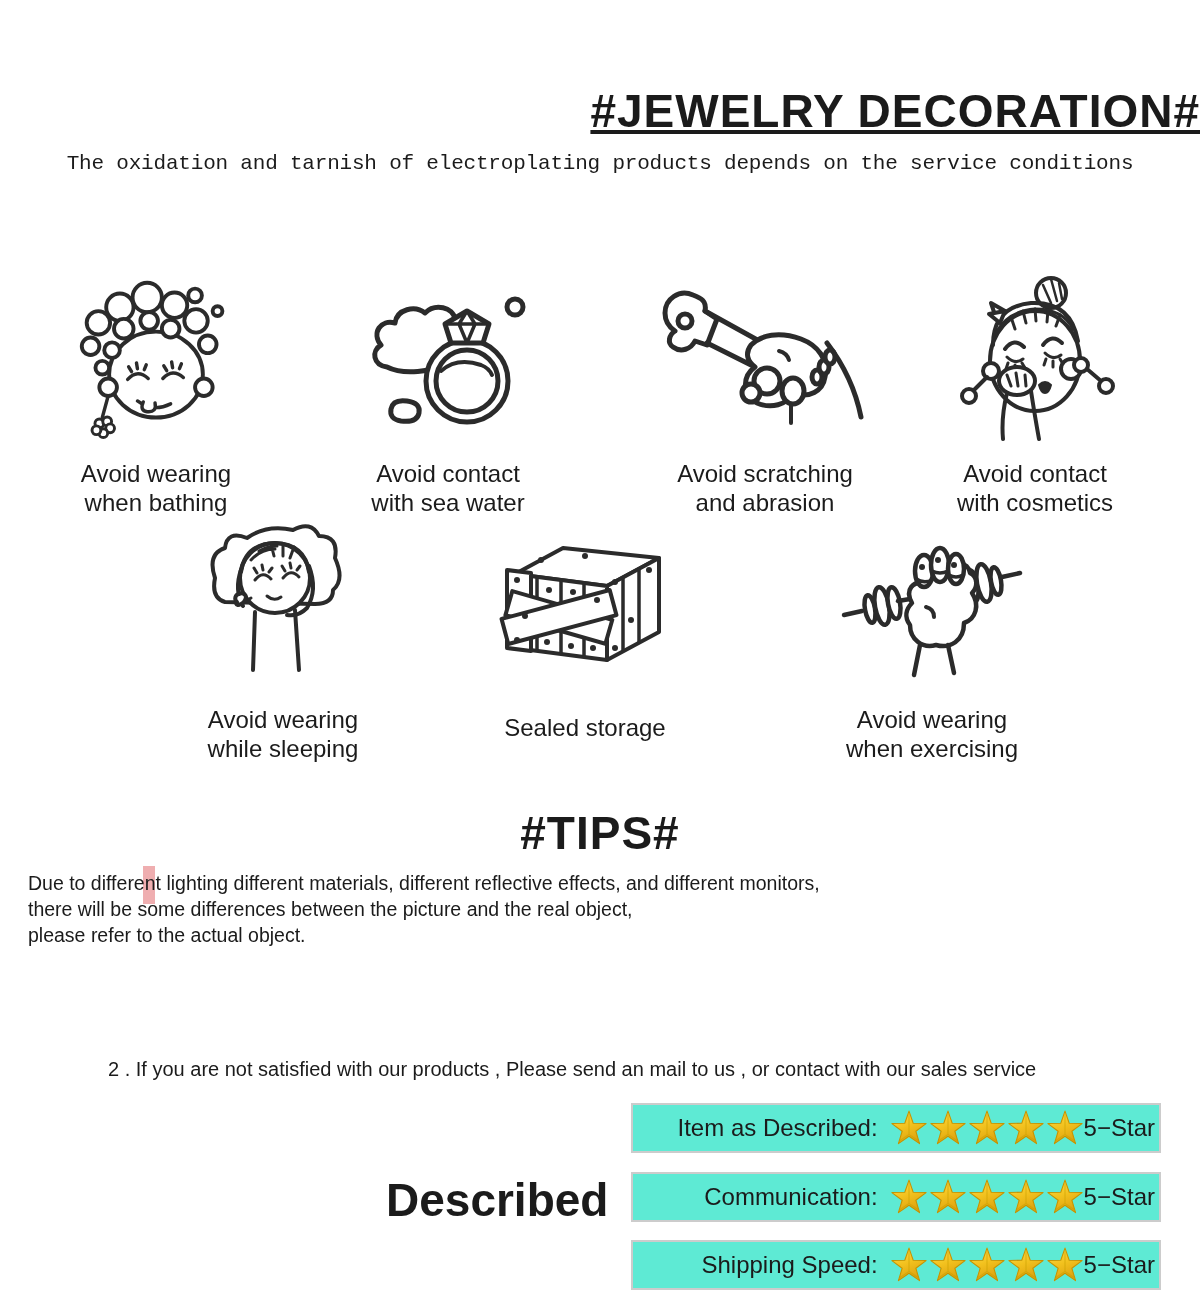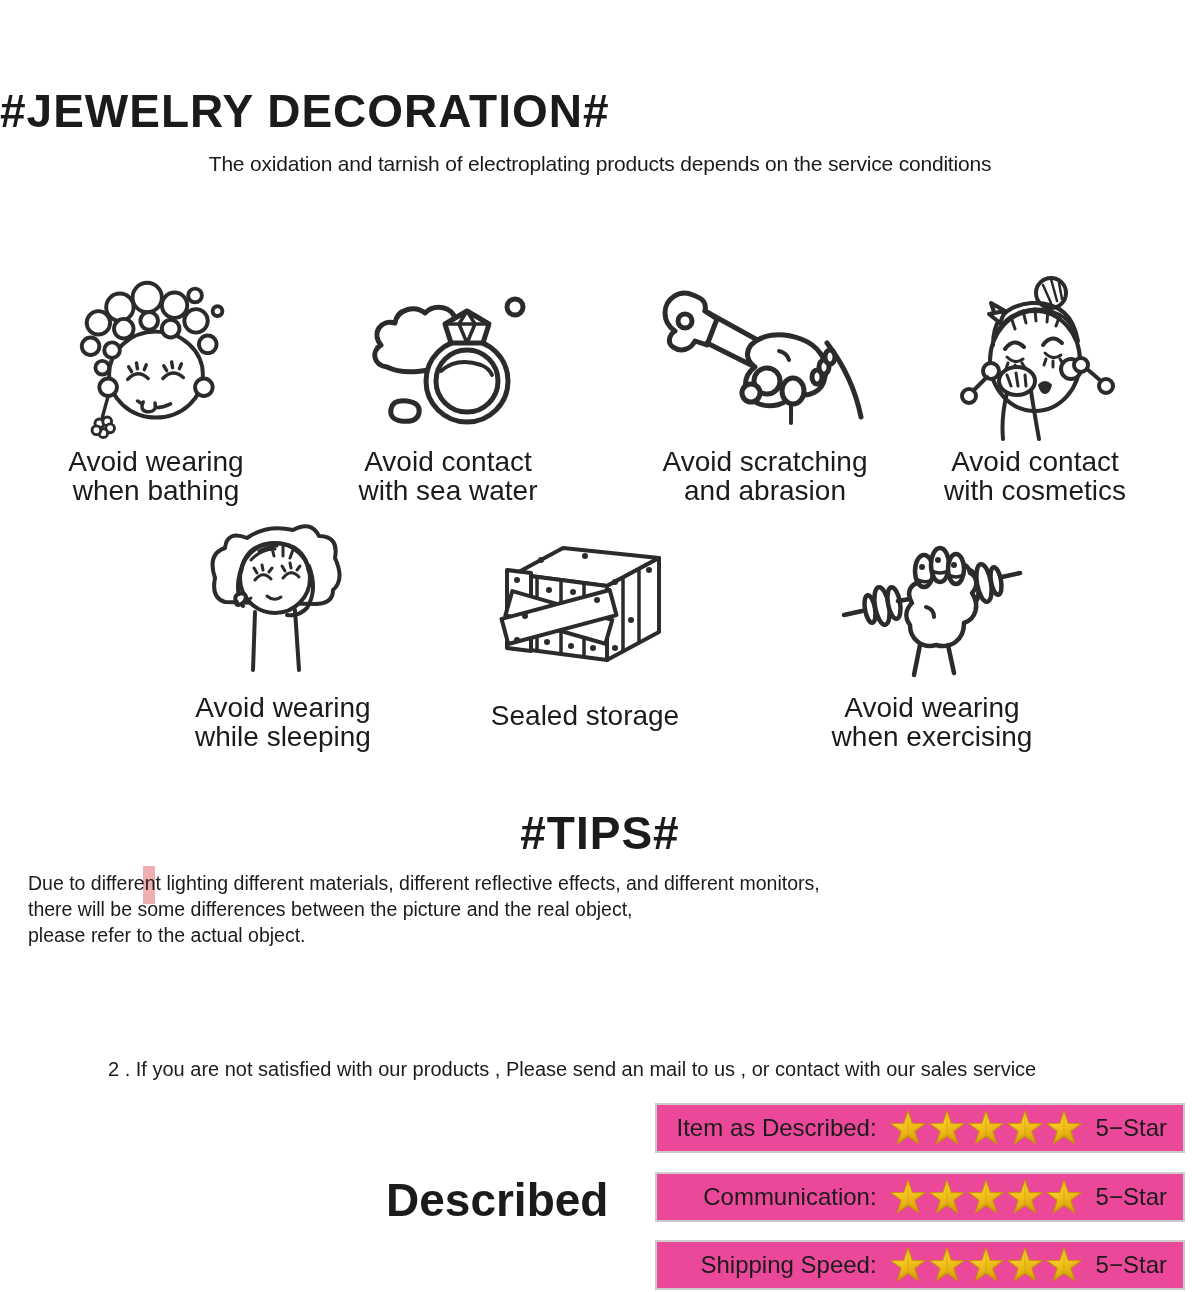--- a/index.html
+++ b/index.html
@@ -1,40 +1,40 @@
 <!DOCTYPE html>
 <html><head>
 <meta charset="utf-8">
 <style>
   html,body{margin:0;padding:0;background:#fff;}
   .canvas{position:relative;width:1200px;height:1292px;background:#fff;overflow:hidden;
           font-family:"Liberation Sans",sans-serif;color:#1b1b1b;}
-  .title{position:absolute;top:84px;left:0;width:100%;text-align:left;
-         font-size:46px;font-weight:bold;letter-spacing:1px;}
+  .title{position:absolute;top:84px;left:0;width:100%;text-align:right;
+         font-size:46px;font-weight:bold;letter-spacing:1px;text-decoration:underline;}
   .subtitle{position:absolute;top:152px;left:0;width:100%;text-align:center;
-            font-size:21px;letter-spacing:-0.2px;}
+            font-size:21px;letter-spacing:-0.2px;font-family:Liberation Mono, monospace;}
   .care-item{position:absolute;text-align:center;}
   .icon-box{display:flex;align-items:center;justify-content:center;height:170px;}
   .row2 .icon-box{height:176px;}
-  .care-label{font-size:28px;line-height:29px;white-space:pre-line;margin-top:5px;}
+  .care-label{font-size:24px;line-height:29px;white-space:pre-line;margin-top:17px;}
   .care-item.single .care-label{padding-top:8px;}
   .tips-title{position:absolute;top:806px;left:0;width:100%;text-align:center;
               font-size:46px;font-weight:bold;letter-spacing:1px;}
   .accent-bar{position:absolute;left:143px;top:866px;width:12px;height:38px;background:#efaeb0;}
   .tips-para{position:absolute;top:870px;left:0;width:100%;text-align:left;
              font-size:19.5px;line-height:26px;padding-left:28px;}
   .tips-note{position:absolute;top:956px;left:0;width:100%;text-align:center;font-size:20px;}
   .tips-list{position:absolute;top:1002px;left:108px;font-size:20px;line-height:27px;white-space:pre;}
   .fb-heading{position:absolute;left:386px;top:1173px;font-size:46px;font-weight:bold;}
-  .fb-row{position:absolute;left:655px;width:530px;height:50px;border:2px solid #cccccc;
-          box-sizing:border-box;background:#ec4899;display:flex;align-items:center;
-          justify-content:flex-end;padding-right:16px;}
+  .fb-row{position:absolute;left:631px;width:530px;height:50px;border:2px solid #cccccc;
+          box-sizing:border-box;background:#5eead4;display:flex;align-items:center;
+          justify-content:flex-end;padding-right:4px;}
   .fb-label{font-size:24px;margin-right:12px;}
   .stars{display:flex;align-items:center;gap:1px;}
-  .fb-suffix{font-size:24px;margin-left:13px;}
+  .fb-suffix{font-size:24px;}
   svg.doodle{display:block;}
 </style>
 </head>
 <body>
 
 <div class="canvas">
 
   <div class="title">#JEWELRY DECORATION#</div>
   <div class="subtitle">The oxidation and tarnish of electroplating products depends on the service conditions</div>
 

